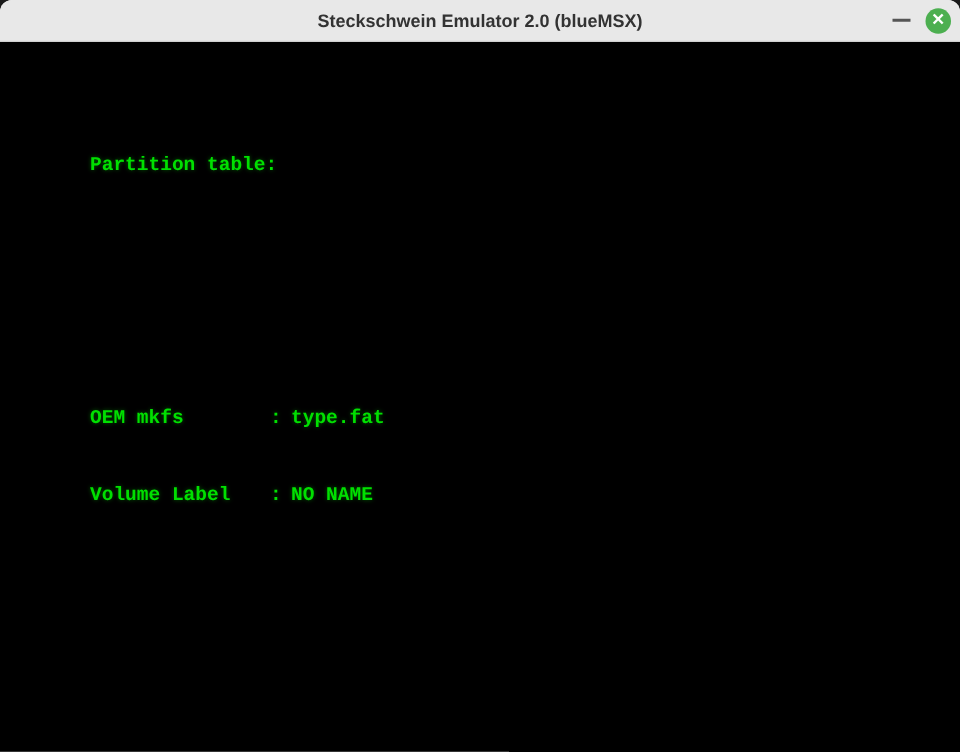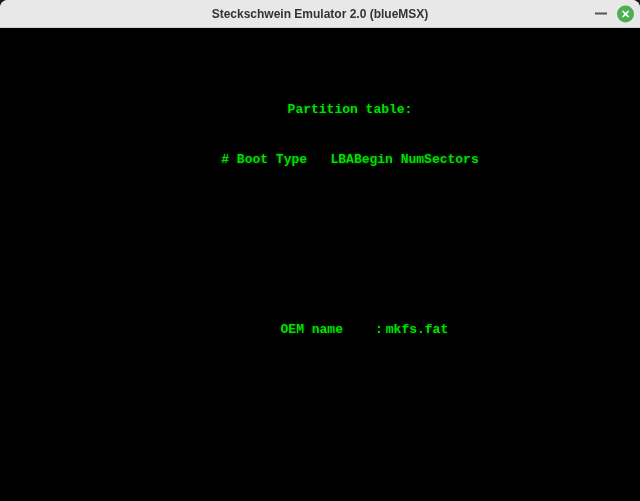--- a/index.html
+++ b/index.html
@@ -65,45 +65,45 @@
       padding: 40px 0 0 60px;
       font-family: "Courier New", monospace;
       font-size: 13px;
       font-weight: bold;
       color: #00e000;
       line-height: 1.3;
       text-shadow: 0 0 3px rgba(0,224,0,0.4);
       white-space: pre;
       overflow: hidden;
     }
-    .row { display: block; text-align: center; }
+    .row { display: block; }
     .lbl { display: inline-block; width: 120px; }
     .colon { display: inline-block; width: 14px; }
     .blank { height: 17px; }
     @keyframes blink { 50% { opacity: 0; } }
   </style>
 </head>
 <body>
 
 <div class="window">
   <div class="titlebar">
     <span>Steckschwein Emulator 2.0 (blueMSX)</span>
     <div class="window-controls">
       <div class="ctrl-min"></div>
       <div class="ctrl-close">✕</div>
     </div>
   </div>
 
   <div class="screen">
     <span class="row">Partition table:</span>
-    <span class="row"># Boot Type   LBABegin NumSectors</span>
     <div class="blank"></div>
     <div class="blank"></div>
 
-    <span class="row"><span class="lbl">OEM name</span><span class="colon">:</span><span>mkfs.fat</span></span>
+    <span class="row"><span class="lbl">OEM mkfs</span><span class="colon">:</span><span>type.fat</span></span>
+    <span class="row"><span class="lbl">Volume Label</span><span class="colon">:</span><span>NO NAME</span></span>
     
     
     
     
     
     
     
     
     
     

